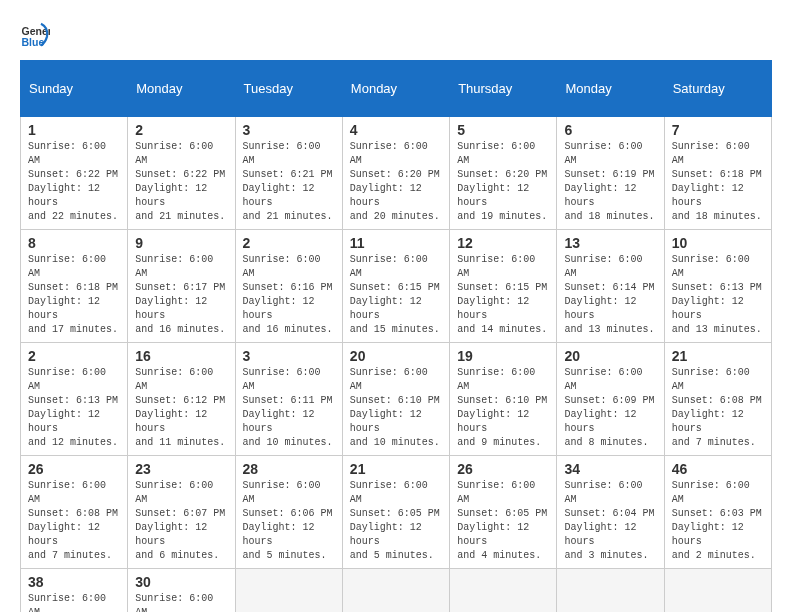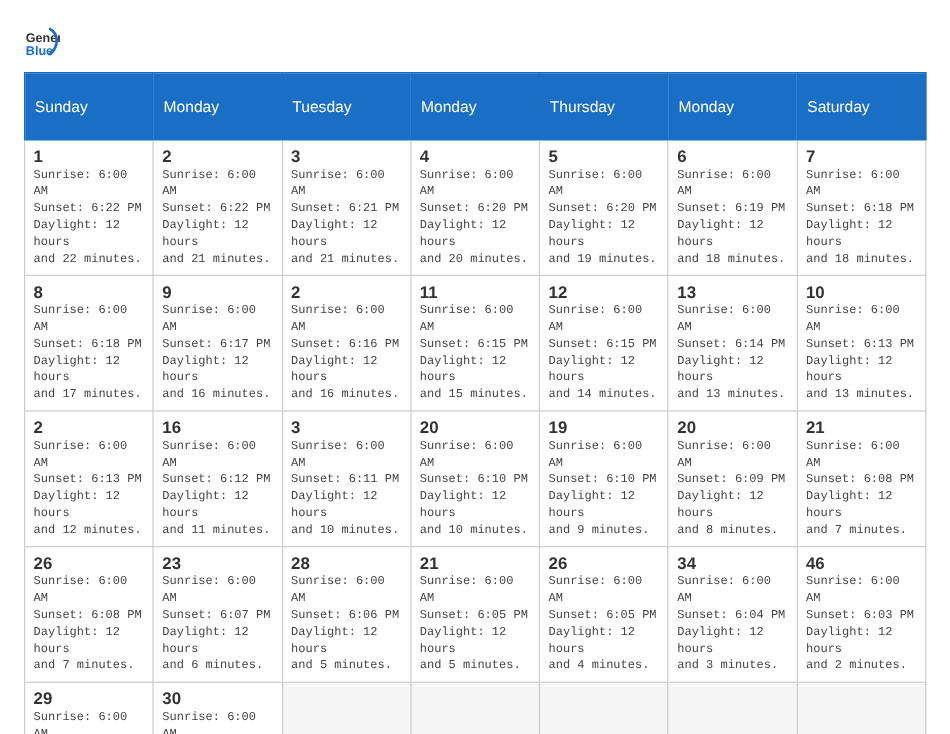--- a/index.html
+++ b/index.html
@@ -308,21 +308,21 @@
         <td>
           <span class="day-num">46</span>
           <div class="day-info" style="white-space: pre-line;">Sunrise: 6:00 AM
 Sunset: 6:03 PM
 Daylight: 12 hours
 and 2 minutes.</div>
         </td>
       </tr>
       <tr>
         <td>
-          <span class="day-num">29</span>
+          <span class="day-num">38</span>
           <div class="day-info" style="white-space: pre-line;">Sunrise: 6:00 AM
 Sunset: 6:03 PM
 Daylight: 12 hours
 and 2 minutes.</div>
         </td>
         <td>
           <span class="day-num">30</span>
           <div class="day-info" style="white-space: pre-line;">Sunrise: 6:00 AM
 Sunset: 6:02 PM
 Daylight: 12 hours

